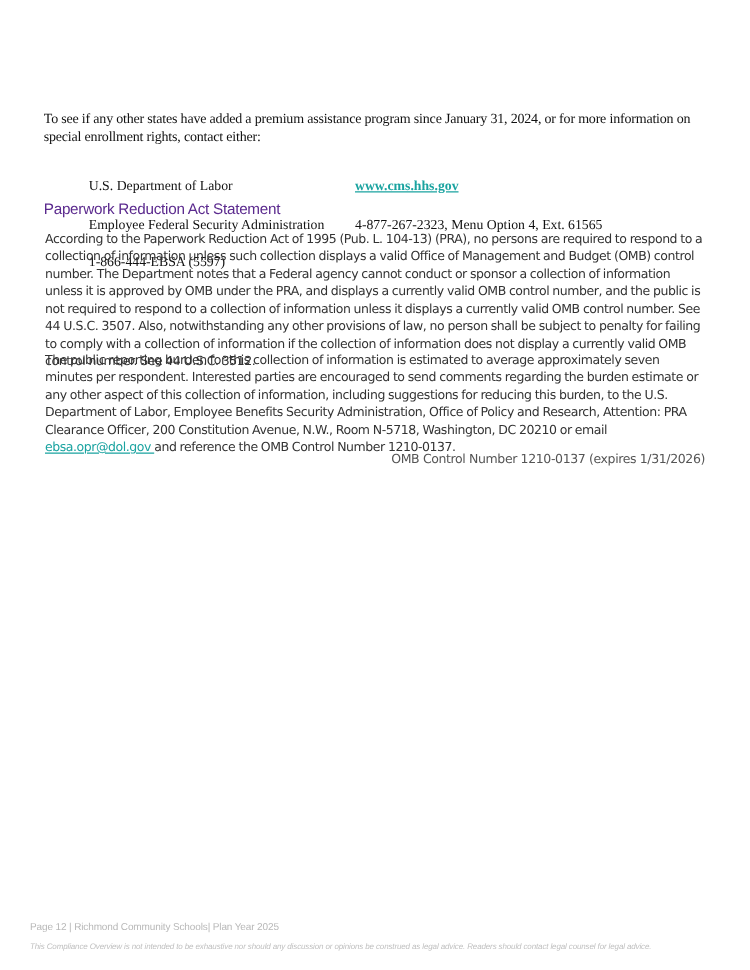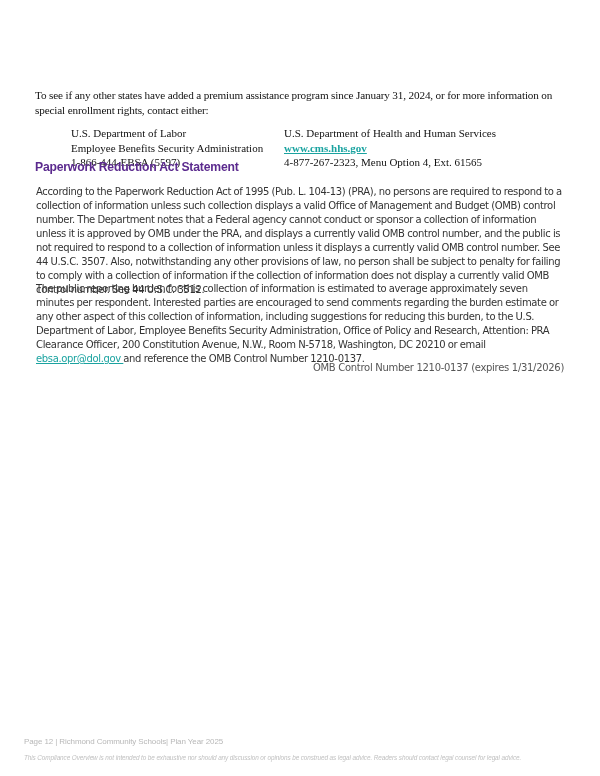--- a/index.html
+++ b/index.html
@@ -7,25 +7,25 @@
   .serif { font-family: "Liberation Serif", "DejaVu Serif", serif; color:#111;margin-top:28px; }
   .sans { font-family: "Liberation Sans", "DejaVu Sans", sans-serif; }
   .intro {
     position:absolute; left:35px; top:60px; width:535px;
     font-size:11.2px; line-height:15px; letter-spacing:-0.15px;
   }
   .contacts { position:absolute; left:71px; top:98px; width:470px; font-size:11px; line-height:14.5px; }
   .contact-col { position:absolute; top:0; }
   .contact-col.left { left:0; width:210px; }
   .contact-col.right { left:213px; width:260px; }
-  .contact-col div { white-space:nowrap; }
+  .contact-col div { white-space:nowrap;margin-top:16px; }
   a.link { color:#1aa3a0; text-decoration:underline; font-weight:bold; }
   .section-title {
     position:absolute; left:35px; top:160px;
-    font-size:12.2px; font-weight:bold; color:#5b2a8e; letter-spacing:-0.2px;
+    font-size:12.2px; font-weight:normal; color:#5b2a8e; letter-spacing:-0.2px;
   }
   .para {
     position:absolute; left:36px; width:532px;
     font-size:10px; line-height:14px; color:#333;
     font-family: "DejaVu Sans", "Liberation Sans", sans-serif;
     letter-spacing:-0.35px; word-spacing:-0.3px;
   }
   .para1 { top:185px; }
   .para2 { top:282px; }
   .para a { color:#1aa3a0; text-decoration:underline; }
@@ -44,25 +44,24 @@
   }
 </style>
 </head>
 <body>
 
 <div class="intro serif">To see if any other states have added a premium assistance program since January 31, 2024, or for more information on special enrollment rights, contact either:</div>
 
 <div class="contacts serif">
   <div class="contact-col left">
     <div>U.S.  Department of Labor</div>
-    <div>Employee Benefits Security Administration</div>
+    <div>Employee Federal Security Administration</div>
     <div>1-866-444-EBSA  (5597)</div>
   </div>
   <div class="contact-col right">
-    <div>U.S.  Department of Health and Human Services</div>
     <div><a class="link" href="#">www.cms.hhs.gov</a></div>
     <div>4-877-267-2323, Menu Option 4, Ext.  61565</div>
   </div>
 </div>
 
 <div class="section-title sans">Paperwork Reduction Act Statement</div>
 
 <div class="para para1">According to the Paperwork Reduction Act of 1995 (Pub.  L.  104-13) (PRA), no persons are required to respond to a collection of information unless such collection displays a valid Office of Management and Budget (OMB) control number. The Department notes that a Federal agency cannot conduct or sponsor a collection of information unless it is approved by OMB under the PRA, and displays a currently valid OMB control number, and the public is not required to respond to a collection of information unless it displays a currently valid OMB control number.  See 44 U.S.C.  3507.  Also, notwithstanding any other provisions of law, no person shall be subject to penalty for failing to comply with a collection of information if the collection of information does not display a currently valid OMB control number.  See 44 U.S.C.  3512.</div>
 
 <div class="para para2"><span>The public reporting burden for this collection of information is estimated to average approximately seven minutes per respondent.  Interested parties are encouraged to send comments regarding the burden estimate or any other aspect of this collection of information, including suggestions for reducing this burden, to the U.S. Department of Labor, Employee Benefits Security Administration, Office of Policy and Research, Attention: PRA Clearance Officer, 200 Constitution Avenue, N.W., Room N-5718, Washington, DC 20210 or email </span><a href="#">ebsa.opr@dol.gov </a><span>and reference the OMB Control Number 1210-0137.</span></div>

